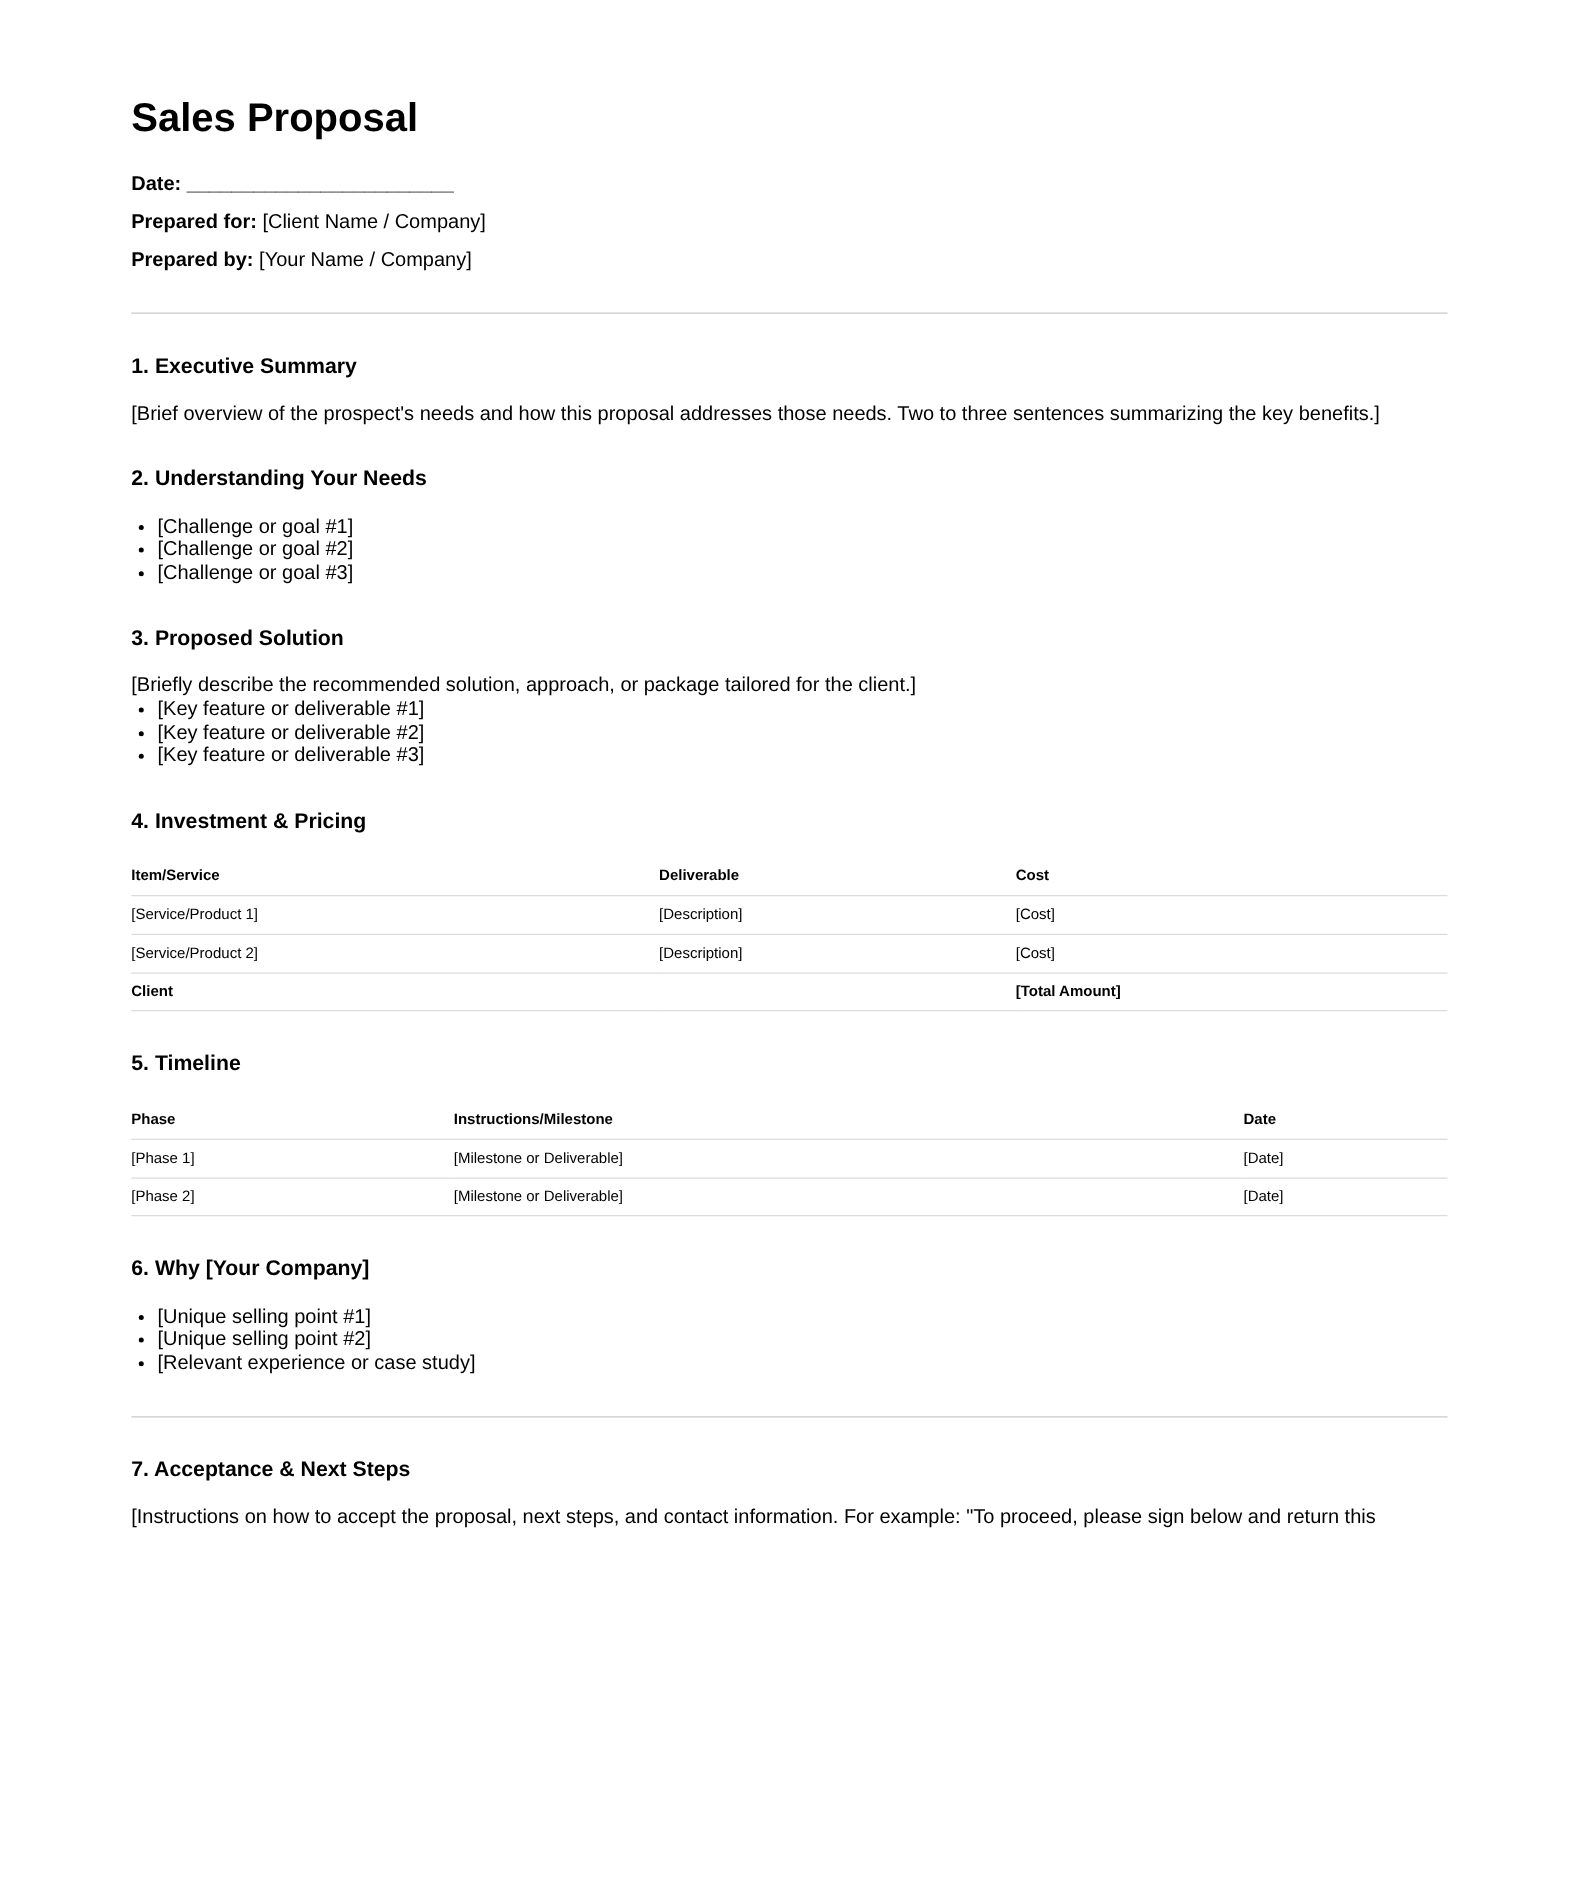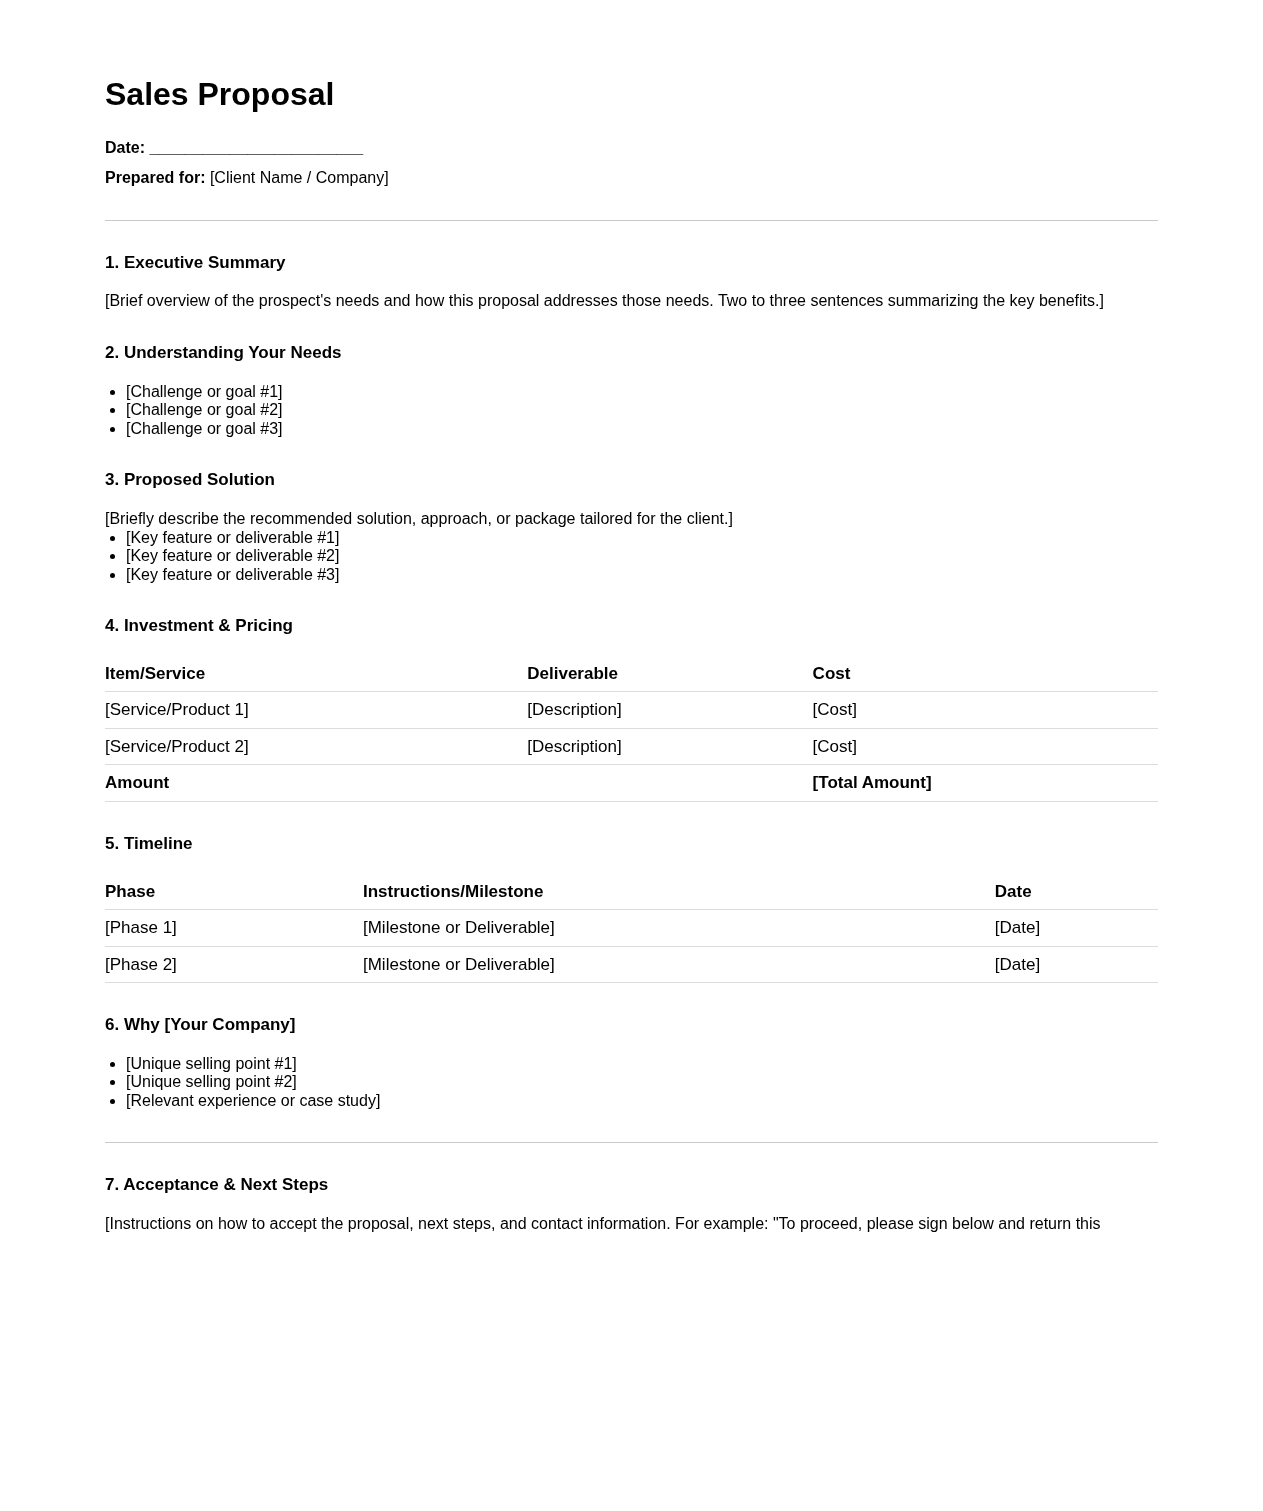--- a/index.html
+++ b/index.html
@@ -69,21 +69,21 @@
     width: 100%;
     border-collapse: collapse;
     table-layout: fixed;
     margin: 0;
   }
   table.doc-table th,
   table.doc-table td {
     text-align: left;
     vertical-align: middle;
     padding: 8px 0;
-    font-size: 17px;
+    font-size: 12px;
     line-height: 1.15;
     border-bottom: 1px solid #dcdcdc;
   }
   table.doc-table th {
     font-weight: bold;
   }
   table.doc-table tr.total-row td {
     font-weight: bold;
   }
   .pricing col.c1 { width: 40.1%; }
@@ -96,20 +96,21 @@
 </head>
 <body>
 
 <div class="viewport">
   <div class="page">
 
     <h1>Sales Proposal</h1>
 
     <p class="meta"><strong>Date:</strong> <span class="blank">________________________</span></p>
     <p class="meta"><strong>Prepared for:</strong> <span>[Client Name / Company]</span></p>
+    <p class="meta"><strong>Prepared by:</strong> <span>[Your Name / Company]</span></p>
 
     <hr class="rule">
 
     <h2>1. Executive Summary</h2>
     <p class="body">[Brief overview of the prospect's needs and how this proposal addresses those needs. Two to three sentences summarizing the key benefits.]</p>
 
     <h2>2. Understanding Your Needs</h2>
     <ul class="doc-list">
       <li>[Challenge or goal #1]</li>
       <li>[Challenge or goal #2]</li>
@@ -143,21 +144,21 @@
           <td>[Service/Product 1]</td>
           <td>[Description]</td>
           <td>[Cost]</td>
         </tr>
         <tr>
           <td>[Service/Product 2]</td>
           <td>[Description]</td>
           <td>[Cost]</td>
         </tr>
         <tr class="total-row">
-          <td>Amount</td>
+          <td>Client</td>
           <td></td>
           <td>[Total Amount]</td>
         </tr>
       </tbody>
     </table>
 
     <h2>5. Timeline</h2>
     <table class="doc-table timeline">
       <colgroup>
           <col class="c1">

